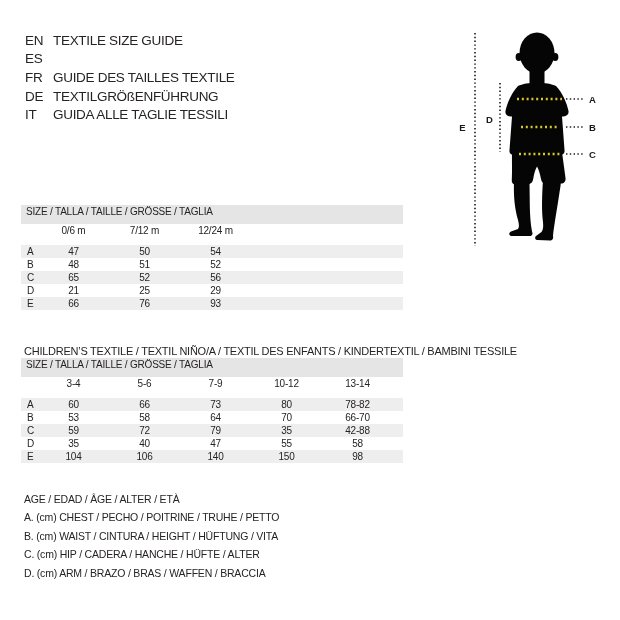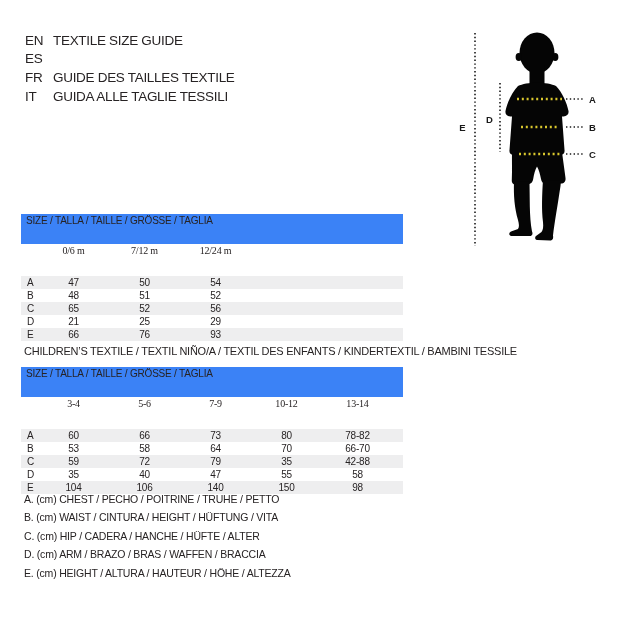--- a/index.html
+++ b/index.html
@@ -24,26 +24,26 @@
 
   
   .tbl-section { position:absolute; left:21px; width:382px; }
   .tbl-babies { top:205px; }
   .tbl-children { top:345px; }
   .tbl-title {
     margin-left:3px; font-size:11px; line-height:13px;
     white-space:nowrap; letter-spacing:-0.25px;
   }
   .size-bar {
-    margin-top:9px; height:30px; line-height:13px;
-    background:#3b82f6; font-size:10px; padding-left:5px;
+    margin-top:0; height:19px; line-height:13px;
+    background:#e5e5e5; font-size:10px; padding-left:5px;
     letter-spacing:-0.2px; white-space:nowrap;
   }
   .grid-row { display:grid; height:13px; line-height:13px; font-size:10px; letter-spacing:-0.2px; }
-  .grid-row.head { height:32px; line-height:14px;font-family:Liberation Serif, serif; }
+  .grid-row.head { height:21px; line-height:14px; }
   .grid-row.shade { background:#eeeeef; }
   .cell-label { padding-left:6px; text-align:left; }
   .cell-val { text-align:center; }
 
   
   .legend { position:absolute; left:24px; top:490px; font-size:10.5px; line-height:18.4px; letter-spacing:-0.2px; }
   .legend-line { white-space:nowrap; }
 </style>
 </head>
 <body>
@@ -54,20 +54,24 @@
       <div class="lang-row">
         <span class="lang-code">EN</span>
         <span class="lang-label">TEXTILE SIZE GUIDE</span>
       </div>
       <div class="lang-row">
         <span class="lang-code">ES</span>
       </div>
       <div class="lang-row">
         <span class="lang-code">FR</span>
         <span class="lang-label">GUIDE DES TAILLES TEXTILE</span>
+      </div>
+      <div class="lang-row">
+        <span class="lang-code">DE</span>
+        <span class="lang-label">TEXTILGRÖßENFÜHRUNG</span>
       </div>
       <div class="lang-row">
         <span class="lang-code">IT</span>
         <span class="lang-label">GUIDA ALLE TAGLIE TESSILI</span>
       </div>
     </div>
 
   <div class="figure">
     <svg width="172" height="246" viewBox="0 0 172 246">
 
@@ -194,20 +198,20 @@
           <span class="cell-val">104</span>
           <span class="cell-val">106</span>
           <span class="cell-val">140</span>
           <span class="cell-val">150</span>
           <span class="cell-val">98</span>
         </div>
       </div>
     </div>
 
   <div class="legend" id="legend">
+      <div class="legend-line">AGE / EDAD / ÂGE / ALTER / ETÀ</div>
       <div class="legend-line">A. (cm) CHEST / PECHO / POITRINE / TRUHE / PETTO</div>
       <div class="legend-line">B. (cm) WAIST / CINTURA / HEIGHT / HÜFTUNG / VITA</div>
       <div class="legend-line">C. (cm) HIP / CADERA / HANCHE / HÜFTE / ALTER</div>
       <div class="legend-line">D. (cm) ARM / BRAZO / BRAS / WAFFEN / BRACCIA</div>
-      <div class="legend-line">E. (cm) HEIGHT / ALTURA / HAUTEUR / HÖHE / ALTEZZA</div>
     </div>
 
 </div>
 
 </body></html>

